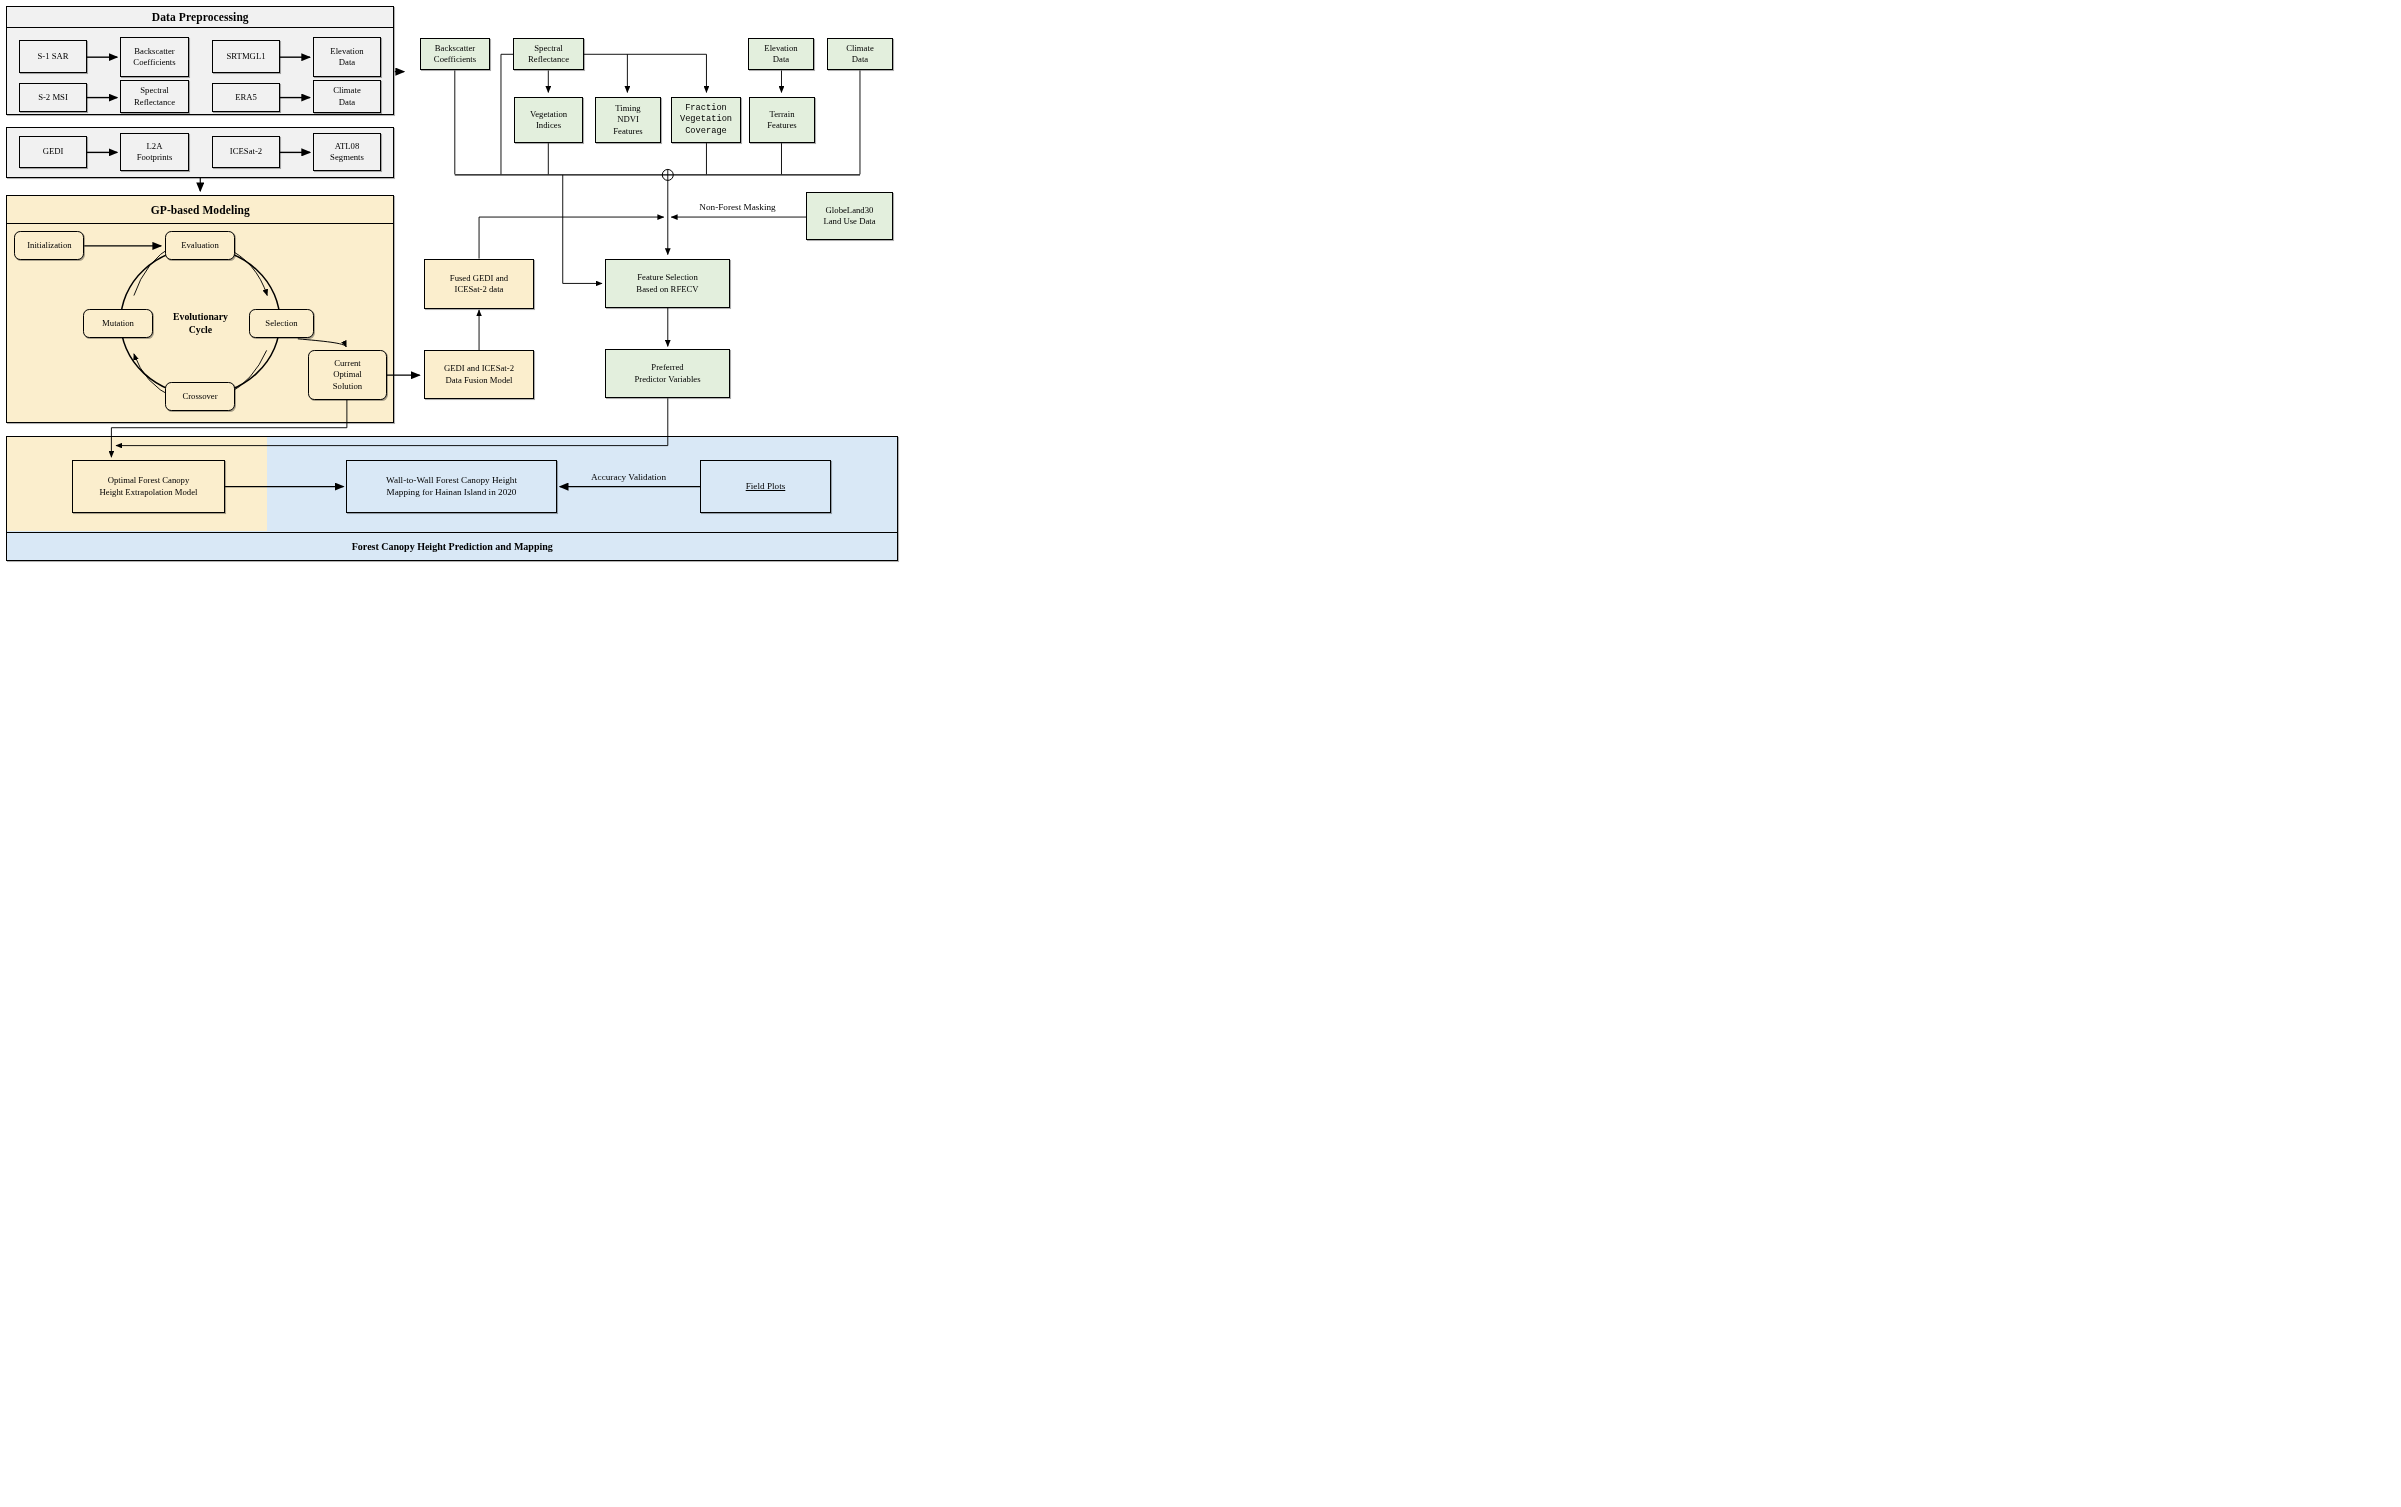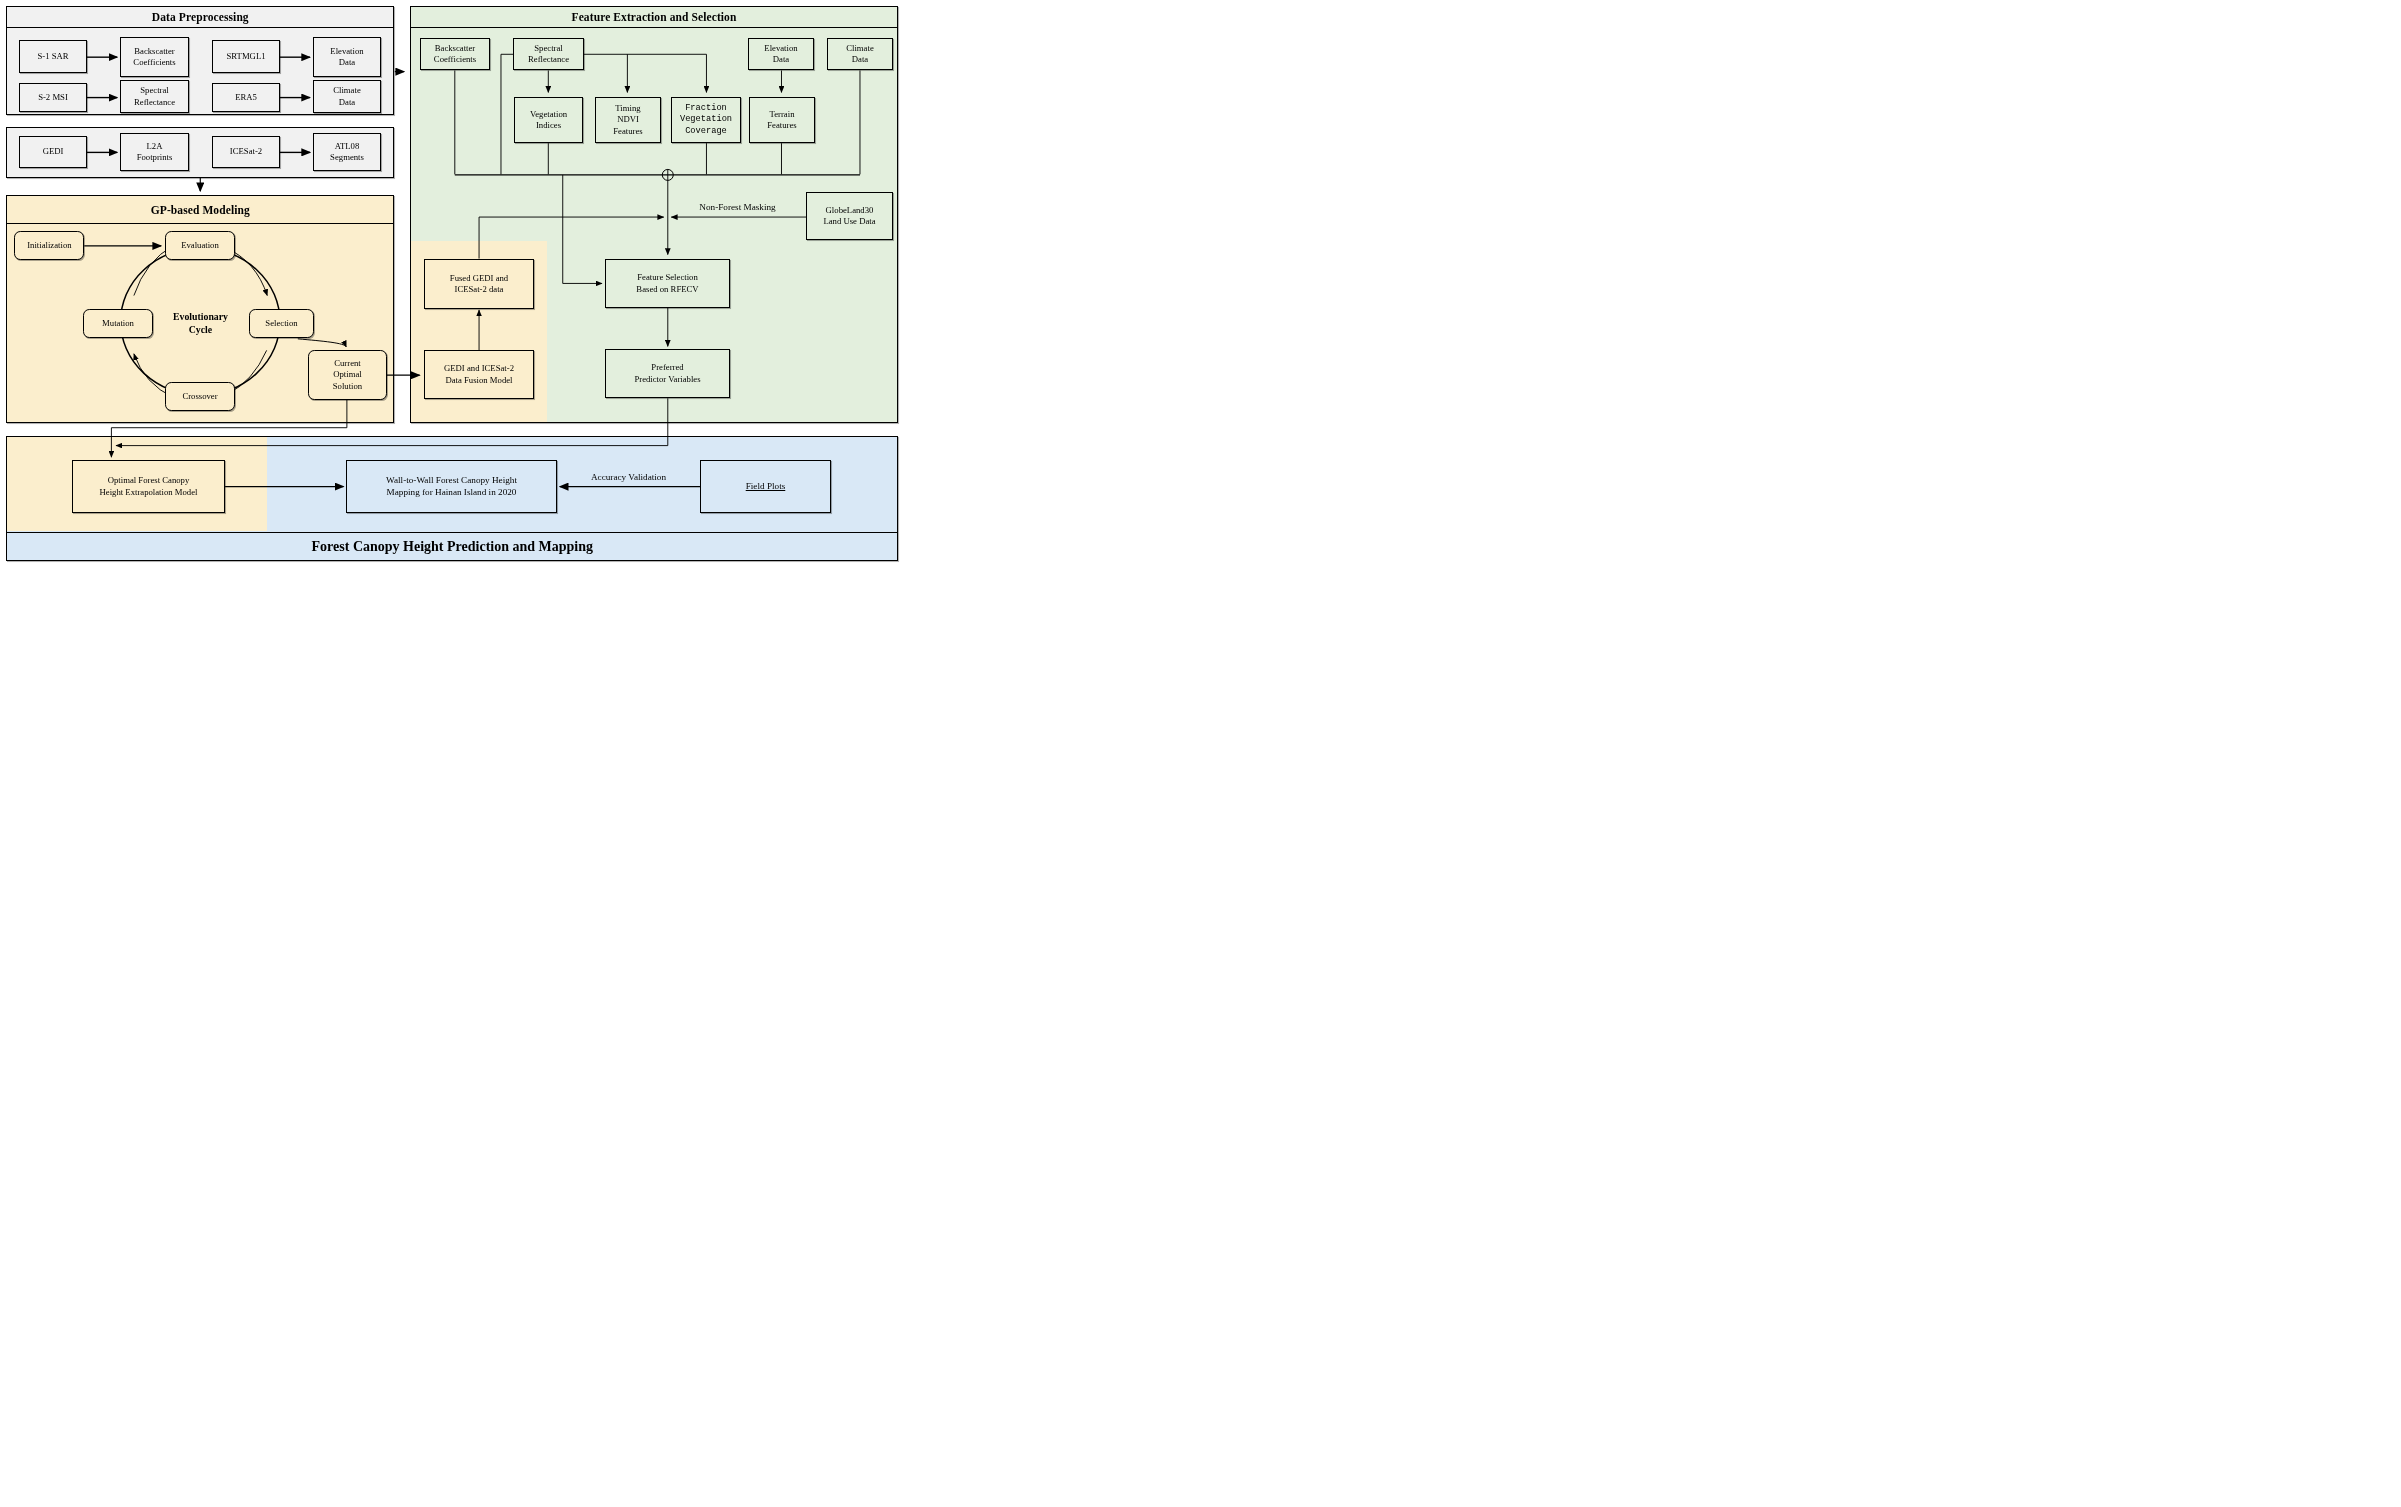--- a/index.html
+++ b/index.html
@@ -12,21 +12,21 @@
     box-shadow:1.2px 1.2px 0.6px rgba(0,0,0,.30);z-index:1;overflow:hidden;
   }
   .panel-title{
     width:100%;height:21px;border-bottom:1.4px solid #000;box-sizing:border-box;
     display:flex;align-items:center;justify-content:center;
     font-weight:bold;font-size:11.5px;letter-spacing:0.1px;
   }
   .panel-title-bottom{
     position:absolute;bottom:0;left:0;right:0;height:28px;border-top:1.4px solid #000;
     box-sizing:border-box;display:flex;align-items:center;justify-content:center;
-    font-weight:bold;font-size:14px;z-index:2;
+    font-weight:bold;font-size:10px;z-index:2;
   }
   .overlay{position:absolute;z-index:1;}
   .box{
     position:absolute;border:0.9px solid #000;box-sizing:border-box;z-index:4;
     display:flex;align-items:center;justify-content:center;text-align:center;
     font-size:8.7px;line-height:1.27;white-space:pre-line;
     box-shadow:1px 1px 0.6px rgba(0,0,0,.32);
   }
   .rounded{border-radius:6.3px;border-width:1.1px;}
   .lbl{
@@ -48,24 +48,20 @@
   <div class="panel c-gray" style="left:6.3px;top:5.8px;width:388px;height:109px;">
     <div class="panel-title">Data Preprocessing</div>
   </div>
 
   <div class="panel c-gray" style="left:6.3px;top:127px;width:388px;height:51px;"></div>
 
   <div class="panel c-yellow" style="left:6.3px;top:195px;width:388px;height:228px;">
     <div class="panel-title" style="height:28px;">GP-based Modeling</div>
   </div>
 
-  <div class="panel c-green" style="left:410px;top:5.8px;width:488px;height:417px;">
-    <div class="panel-title">Feature Extraction and Selection</div>
-    <div class="overlay c-yellow" style="left:0;top:234px;width:136px;height:182px;"></div>
-  </div>
 
   <div class="panel c-blue" style="left:6.3px;top:436px;width:892px;height:125px;">
     <div class="overlay c-yellow" style="left:0;top:0;width:260px;height:94px;"></div>
     <div class="panel-title-bottom">Forest Canopy Height Prediction and Mapping</div>
   </div>
 
   <svg class="connectors" viewBox="0 0 1568 984">
     <defs>
       <marker id="m" markerUnits="userSpaceOnUse" markerWidth="12" markerHeight="10" refX="11" refY="5" orient="auto-start-reverse">
         <path d="M0,0 L12,5 L0,10 Z" fill="#000"></path>

